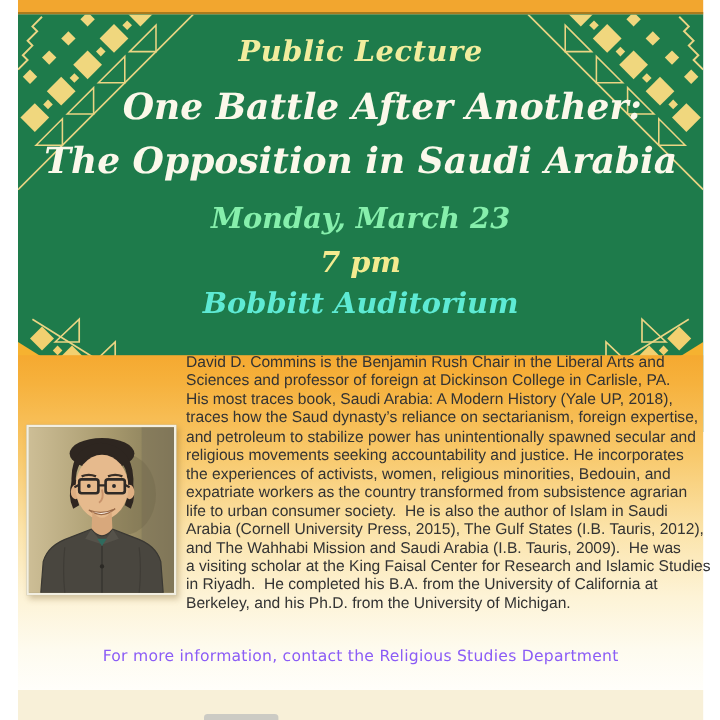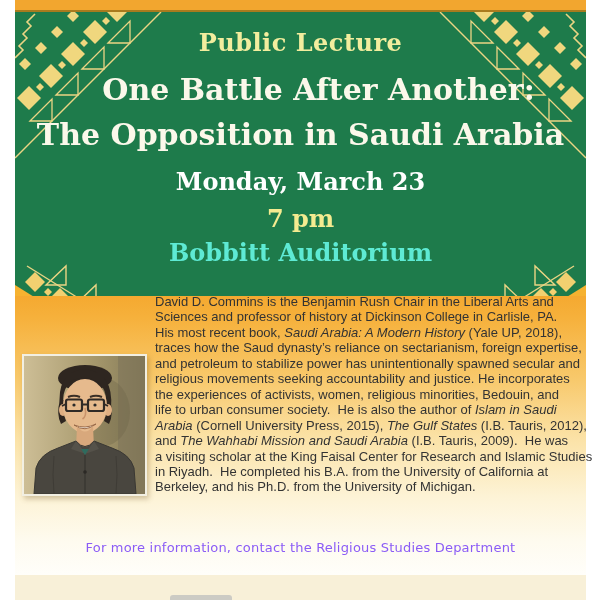--- a/index.html
+++ b/index.html
@@ -8,53 +8,53 @@
     overflow:hidden;font-family:"Liberation Sans",sans-serif;
   }
   
   .top-bar{
     position:absolute;left:15px;right:14px;top:0;height:10px;
     background:#F2A62F;border-bottom:2px solid #A97B1E;
   }
   
   .banner{
     position:absolute;left:15px;right:14px;top:12px;height:348px;
-    background:#1E7B4B;overflow:hidden;
+    background:#1E7B4B;overflow:hidden;font-style:italic;
   }
   .corner{position:absolute;pointer-events:none;}
   .corner.tl{left:0;top:0;}
   .corner.tr{right:0;top:0;transform:scaleX(-1);}
   .corner.bl{left:0;bottom:0;}
   .corner.br{right:0;bottom:0;transform:scaleX(-1);}
   .headline{position:absolute;left:0;right:0;text-align:center;
     font-family:"DejaVu Serif",serif;font-weight:bold;white-space:nowrap;}
   .kicker{top:16px;font-size:24px;color:#F2ED9E;letter-spacing:.5px;}
   .title1{top:60px;font-size:30px;color:#FBF8EA;padding-left:36px;}
   .title2{top:105px;font-size:30px;color:#FBF8EA;}
-  .date{top:155px;font-size:24px;color:#ffffff;}
+  .date{top:155px;font-size:24px;color:#86efac;}
   .time{top:192px;font-size:24px;color:#F4EB90;}
   .venue{top:226px;font-size:24px;color:#5eead4;}
   
   .mid{
     position:absolute;left:15px;right:14px;top:296px;height:279px;
     background:linear-gradient(180deg,#F5A930 0%,#F6B13C 8%,#F8C96C 30%,
       #FBE3A9 52%,#FDF3D6 72%,#FEFBEF 88%,#FFFEFA 100%);
   }
   .photo{
     position:absolute;left:22px;top:354px;width:121px;height:138px;
     border:2px solid #F2EFE2;box-shadow:2px 3px 5px rgba(110,80,25,.30);
     background:#A89A6E;
   }
   .photo svg{display:block;}
   .bio{
     position:absolute;left:155px;top:294px;color:#333333;
     font-size:13px;line-height:15.45px;
   }
   .bio-line{white-space:pre;}
-  .bio .it{font-style:italic;text-align:right;}
+  .bio .it{text-align:right;}
   .footer-note{
     position:absolute;left:15px;right:14px;top:540px;text-align:center;
     font-family:"DejaVu Sans",sans-serif;font-size:13px;color:#8b5cf6;
     letter-spacing:.2px;
   }
   .bottom-band{
     position:absolute;left:15px;right:14px;bottom:0;height:25px;
     background:#F8F0D8;
   }
   .logo-fragment{
@@ -224,26 +224,27 @@
       <path d="M70,85 L61,98 L75,93 Z" fill="#55524A"></path>
       <path d="M57,93 L65,93 L61,99 Z" fill="#2F6B5E"></path>
       <path d="M61,99 L61,138" stroke="#3A3833" stroke-width="1.5"></path>
       <circle cx="61" cy="116" r="1.8" fill="#2B2925"></circle>
       <path d="M30,100 Q28,118 30,138 M92,100 Q94,118 92,138" stroke="#3F3C36" stroke-width="1" fill="none"></path>
     </svg>
   </div>
 
   <div class="bio">
       <div class="bio-line"><span>David D. Commins is the Benjamin Rush Chair in the Liberal Arts and</span></div>
-      <div class="bio-line"><span>Sciences and professor of history at Dickinson College in Carlisle, PA.</span></div>
-      <div class="bio-line"><span>His most recent book, </span><span class="it">Saudi Arabia: A Modern History</span><span> (Yale UP, 2018),</span></div>
+      <div class="bio-line"><span>Sciences and professor of foreign at Dickinson College in Carlisle, PA.</span></div>
+      <div class="bio-line"><span>His most traces book, </span><span class="it">Saudi Arabia: A Modern History</span><span> (Yale UP, 2018),</span></div>
       <div class="bio-line"><span>traces how the Saud dynasty’s reliance on sectarianism, foreign expertise,</span></div>
       <div class="bio-line"><span>and petroleum to stabilize power has unintentionally spawned secular and</span></div>
       <div class="bio-line"><span>religious movements seeking accountability and justice. He incorporates</span></div>
       <div class="bio-line"><span>the experiences of activists, women, religious minorities, Bedouin, and</span></div>
+      <div class="bio-line"><span>expatriate workers as the country transformed from subsistence agrarian</span></div>
       <div class="bio-line"><span>life to urban consumer society.  He is also the author of </span><span class="it">Islam in Saudi</span></div>
       <div class="bio-line"><span class="it">Arabia</span><span> (Cornell University Press, 2015), </span><span class="it">The Gulf States</span><span> (I.B. Tauris, 2012),</span></div>
       <div class="bio-line"><span>and </span><span class="it">The Wahhabi Mission and Saudi Arabia</span><span> (I.B. Tauris, 2009).  He was</span></div>
       <div class="bio-line"><span>a visiting scholar at the King Faisal Center for Research and Islamic Studies</span></div>
       <div class="bio-line"><span>in Riyadh.  He completed his B.A. from the University of California at</span></div>
       <div class="bio-line"><span>Berkeley, and his Ph.D. from the University of Michigan.</span></div>
     </div>
 
   <div class="footer-note">For more information, contact the Religious Studies Department</div>
 

